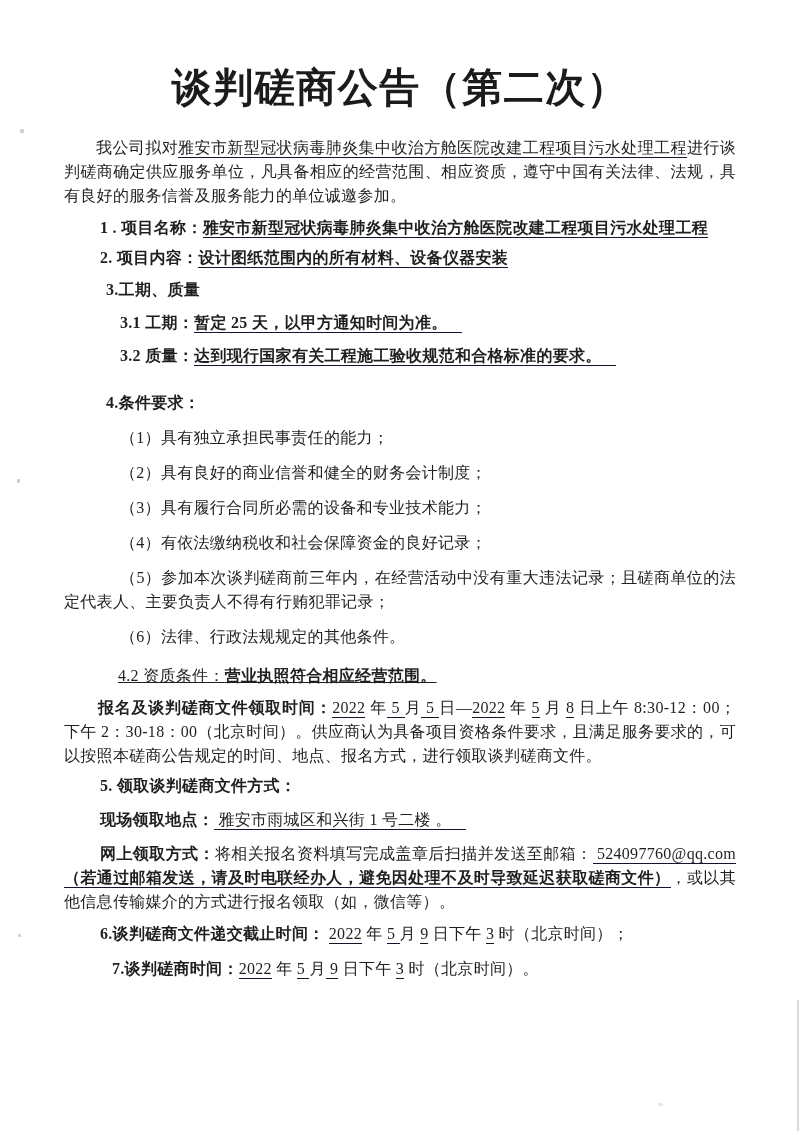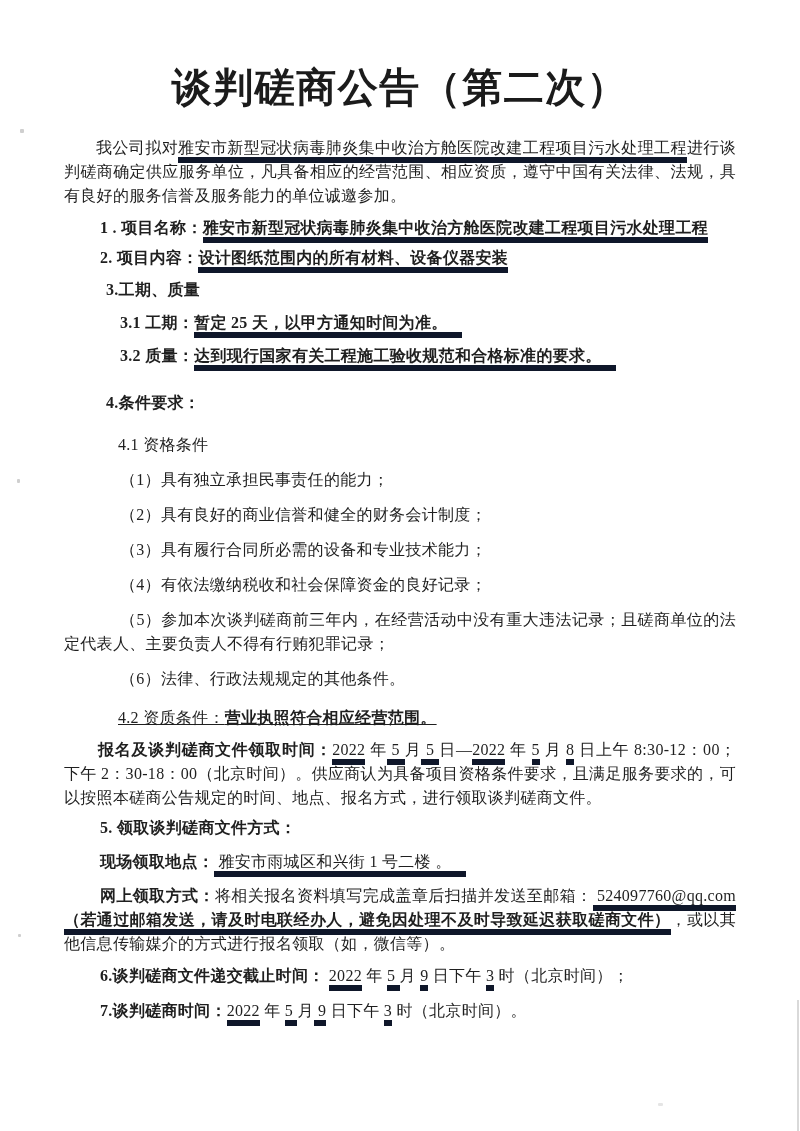--- a/index.html
+++ b/index.html
@@ -15,21 +15,21 @@
   h1 {
     margin: 0 0 28px 0;
     font-size: 40px; line-height: 40px;
     font-weight: 700; letter-spacing: 1.5px;
     text-align: center; color: #1b1b1b;
   }
   p.line { margin: 0; font-size: 16px; line-height: 24px; letter-spacing: 0.3px; }
   .intro { margin-top: 2px; line-height: 26px; text-indent: 2em; text-align: justify; }
   .just { text-align: justify; }
   .b { font-weight: 700; }
-  .u { border-bottom: 6px solid #0f172a; padding-bottom: 1px; }
+  .u { border-bottom: 1px solid #0f172a; padding-bottom: 1px; }
   .u-ext { padding-right: 14px; text-align: right; }
   .cond5 { text-indent: 56px; line-height: 30px; }
   .wide { line-height: 33px; }
   .speck { position: absolute; background: #b5b5b5; opacity: 0.65; border-radius: 1px; }
   .edge-shadow { position: absolute; right: 1px; top: 1000px; bottom: 0; width: 2px; background: #d9d9d9; }
 </style>
 </head>
 <body>
 
 <div class="page">
@@ -43,42 +43,41 @@
   <p class="line" style="margin:6px 0 0 36px;"><span class="b">2. 项目内容：</span><span class="b u">设计图纸范围内的所有材料、设备仪器安装</span></p>
 
   <p class="line" style="margin:8px 0 0 42px;"><span class="b">3.工期、质量</span></p>
 
   <p class="line" style="margin:9px 0 0 56px;"><span class="b">3.1 工期：</span><span class="b u u-ext">暂定 25 天，以甲方通知时间为准。</span></p>
 
   <p class="line" style="margin:9px 0 0 56px;"><span class="b">3.2 质量：</span><span class="b u u-ext">达到现行国家有关工程施工验收规范和合格标准的要求。</span></p>
 
   <p class="line" style="margin:23px 0 0 42px;"><span class="b">4.条件要求：</span></p>
 
-  <p class="line" style="margin:18px 0 0 54px;"><span>4.1 资格条件</span></p>
 
   <p class="line" style="margin:11px 0 0 56px;">（1）具有独立承担民事责任的能力；</p>
   <p class="line" style="margin:11px 0 0 56px;">（2）具有良好的商业信誉和健全的财务会计制度；</p>
   <p class="line" style="margin:11px 0 0 56px;">（3）具有履行合同所必需的设备和专业技术能力；</p>
   <p class="line" style="margin:11px 0 0 56px;">（4）有依法缴纳税收和社会保障资金的良好记录；</p>
   <p class="line cond5 just" style="margin:11px 0 0 0;">（5）参加本次谈判磋商前三年内，在经营活动中没有重大违法记录；且磋商单位的法定代表人、主要负责人不得有行贿犯罪记录；</p>
   <p class="line" style="margin:11px 0 15px 56px;">（6）法律、行政法规规定的其他条件。</p>
 
   <p class="line" style="margin:9px 0 0 54px;text-decoration:underline;"><span>4.2 资质条件：</span><span class="b">营业执照符合相应经营范围。</span></p>
 
   <p class="line wide just" style="margin:8px 0 0 0; text-indent:34px;"><span class="b">报名及谈判磋商文件领取时间：</span><span><span class="u">2022</span><span> 年</span><span class="u"> 5 </span><span>月</span><span class="u"> 5 </span><span>日—</span><span class="u">2022</span><span> 年 </span><span class="u">5</span><span> 月 </span><span class="u">8</span><span> 日上午 8:30-12：00；下午 2：30-18：00（北京时间）。供应商认为具备项目资格条件要求，且满足服务要求的，可以按照本磋商公告规定的时间、地点、报名方式，进行领取谈判磋商文件。</span></span></p>
 
   <p class="line" style="margin:6px 0 0 36px;"><span class="b">5. 领取谈判磋商文件方式：</span></p>
 
   <p class="line" style="margin:10px 0 0 36px;"><span class="b">现场领取地点：</span><span class="u u-ext"> 雅安市雨城区和兴街 1 号二楼 。</span></p>
 
   <p class="line wide just" style="margin:10px 0 0 0; text-indent:36px;"><span class="b">网上领取方式：</span><span><span>将相关报名资料填写完成盖章后扫描并发送至邮箱：</span><span class="u"> 524097760@qq.com</span><span class="u b">（若通过邮箱发送，请及时电联经办人，避免因处理不及时导致延迟获取磋商文件）</span><span>，或以其他信息传输媒介的方式进行报名领取（如，微信等）。</span></span></p>
 
   <p class="line" style="margin:8px 0 0 36px;"><span class="b">6.谈判磋商文件递交截止时间：</span><span><span> </span><span class="u">2022</span><span> 年 </span><span class="u"> 5 </span><span>月 </span><span class="u">9</span><span> 日下午 </span><span class="u">3</span><span> 时（北京时间）；</span></span></p>
 
-  <p class="line" style="margin:11px 0 0 36px;"><span class="b">7.谈判磋商时间：</span><span><span class="u">2022</span><span> 年 </span><span class="u"> 5 </span><span>月</span><span class="u"> 9</span><span> 日下午 </span><span class="u">3</span><span> 时（北京时间）。</span></span></p>
+  <p class="line" style="margin:11px 0 0 48px;"><span class="b">7.谈判磋商时间：</span><span><span class="u">2022</span><span> 年 </span><span class="u"> 5 </span><span>月</span><span class="u"> 9</span><span> 日下午 </span><span class="u">3</span><span> 时（北京时间）。</span></span></p>
 
 </div>
 
 <div class="speck" style="left:20px; top:129px; width:4px; height:4px;"></div>
 <div class="speck" style="left:17px; top:479px; width:3px; height:4px;"></div>
 <div class="speck" style="left:18px; top:934px; width:3px; height:3px;"></div>
 <div class="speck" style="left:658px; top:1103px; width:5px; height:3px; opacity:0.35;"></div>
 <div class="edge-shadow"></div>
 
 </body></html>

